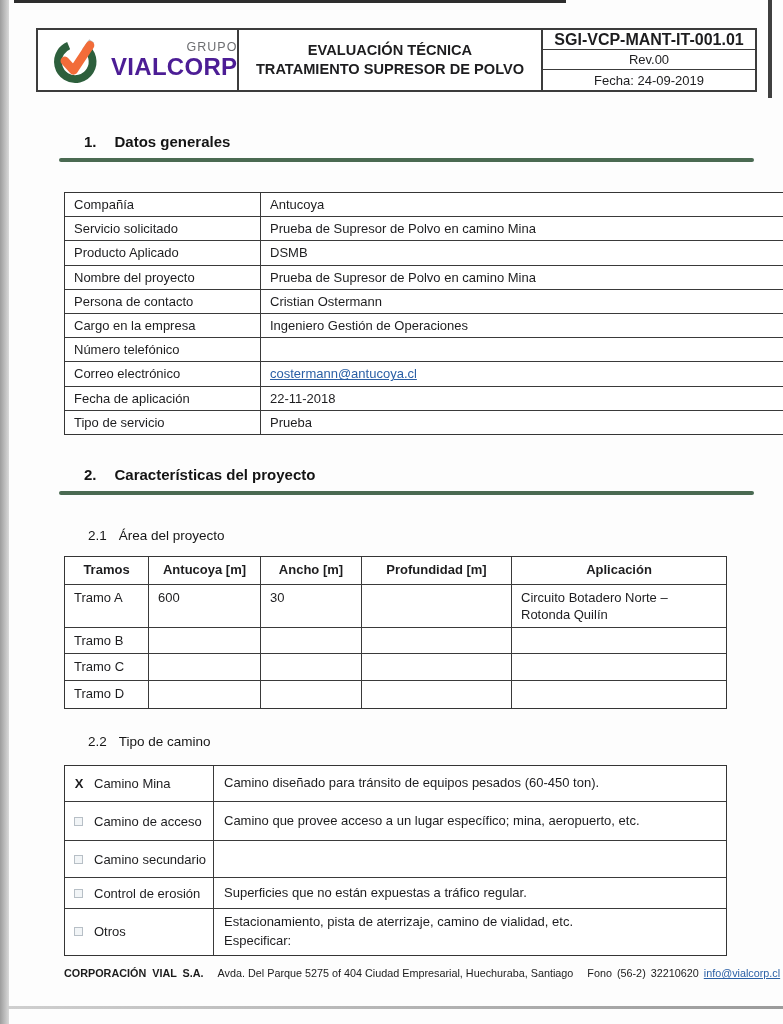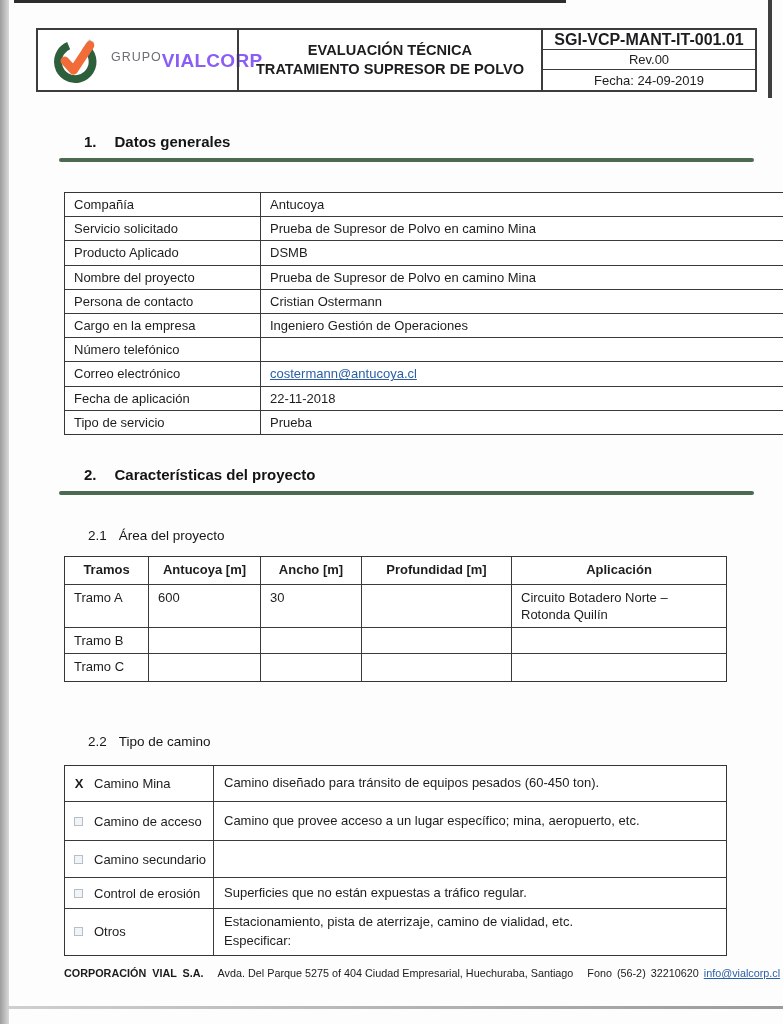--- a/index.html
+++ b/index.html
@@ -22,23 +22,23 @@
                  background:linear-gradient(to right,#cfcfcf,#9b9b9b); }
 
   
   .header-table {
     position:absolute; left:36px; top:28px; width:721px; height:64px;
     border:2px solid #3c3c3c; background:#fff;
     display:grid; grid-template-columns: 199px 1fr 212px;
   }
   .logo-cell { display:flex; align-items:center; gap:8px; padding-left:13px; }
   .logo-mark { width:52px; height:52px; flex:0 0 auto; }
-  .logo-text { display:flex; flex-direction:row; line-height:1;text-align:right; }
+  .logo-text { display:flex; flex-direction:column; line-height:1;text-align:right; }
   .logo-grupo { color:#6d6e71; font-size:12.5px; letter-spacing:1px; margin-bottom:1px; }
-  .logo-vialcorp { color:#8b5cf6; font-size:19px; font-weight:bold; letter-spacing:.3px; }
+  .logo-vialcorp { color:#4c1d95; font-size:24px; font-weight:bold; letter-spacing:.3px; }
   .title-cell {
     border-left:2px solid #3c3c3c; border-right:2px solid #3c3c3c;
     display:flex; flex-direction:column; align-items:center; justify-content:center;
     font-weight:bold; font-size:14.6px; line-height:1.32; text-align:center;
   }
   .meta-cell { display:grid; grid-template-rows: 1fr 1fr 1fr; }
   .meta-row { display:flex; align-items:center; justify-content:center; font-size:13px;
               border-bottom:1.5px solid #3c3c3c; }
   .meta-row:last-child { border-bottom:none; }
   .meta-code { font-weight:bold; font-size:16px; }
@@ -219,20 +219,27 @@
         <div class="t21-cell"></div>
         <div class="t21-cell"></div>
       </div>
       <div class="t21-row">
         <div class="t21-cell">Tramo C</div>
         <div class="t21-cell"></div>
         <div class="t21-cell"></div>
         <div class="t21-cell"></div>
         <div class="t21-cell"></div>
       </div>
+      <div class="t21-row">
+        <div class="t21-cell">Tramo D</div>
+        <div class="t21-cell"></div>
+        <div class="t21-cell"></div>
+        <div class="t21-cell"></div>
+        <div class="t21-cell"></div>
+      </div>
     </div>
 
   <div class="sub-heading" style="top:734px;">
     <span>2.2</span>
     <span>Tipo de camino</span>
   </div>
 
   <div class="t3">
       <div class="t3-row">
         <div class="t3-left">

